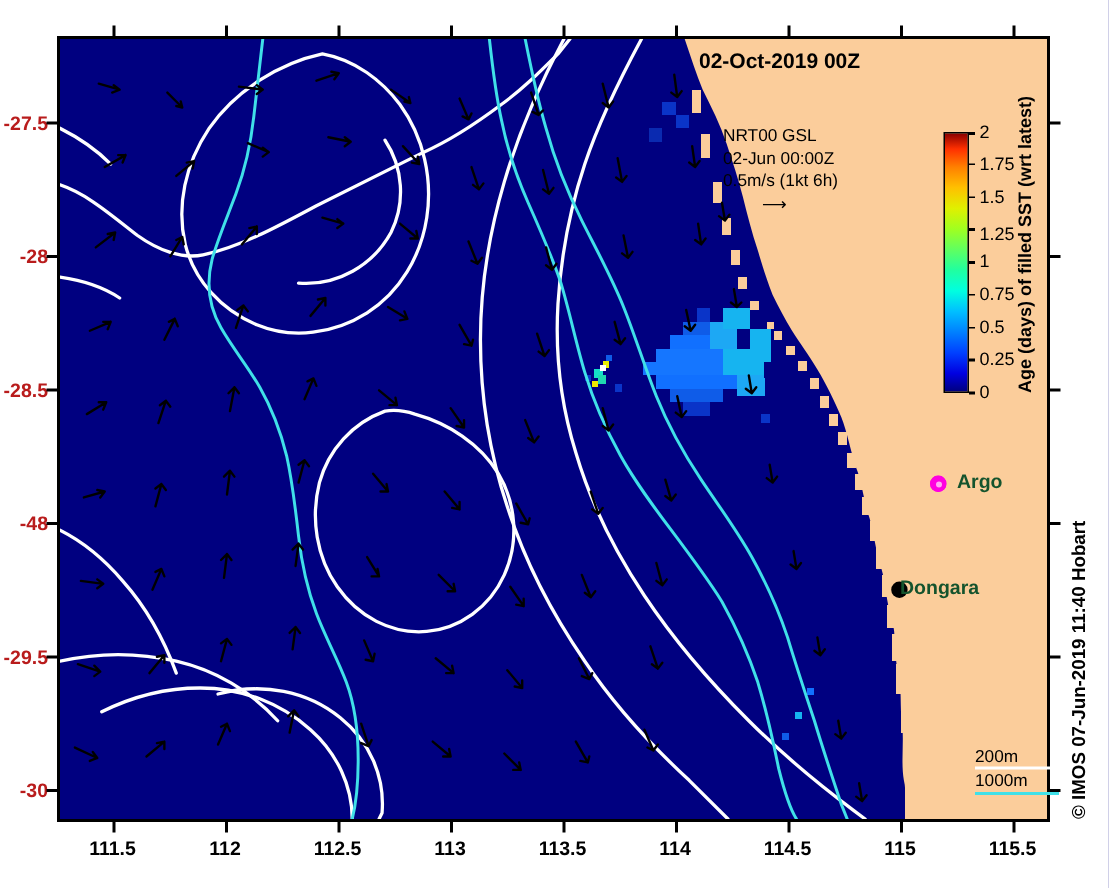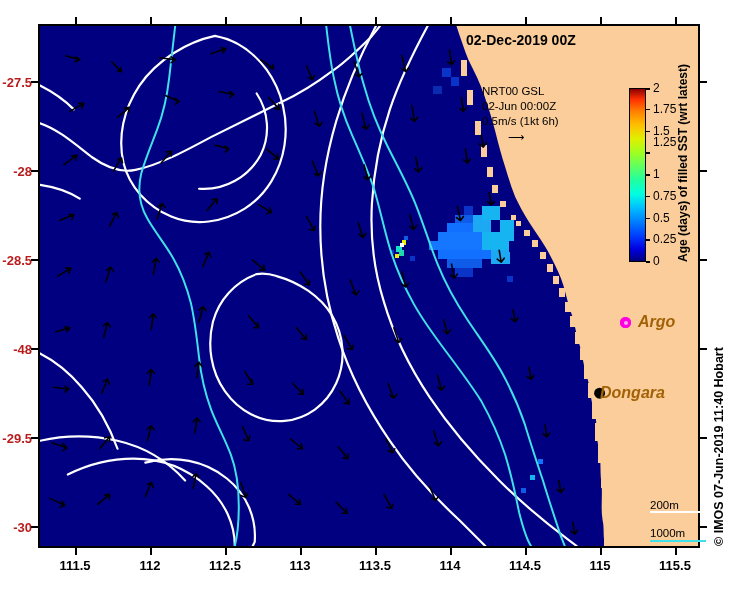--- a/index.html
+++ b/index.html
@@ -42,22 +42,22 @@
           #FFC000 79%, #FF8000 87%, #FF3000 94%, #8B0000 100%);}
   .cbtickmark{position:absolute;left:17px;width:4px;height:1.5px;background:#000;}
   .cbtlab{position:absolute;left:24px;transform:translateY(-50%);
           font-size:12px;color:#000;white-space:nowrap;}
   #cblabel{position:absolute;left:676px;top:88px;width:174px;
            transform-origin:0 0;transform:rotate(-90deg) translateX(-174px);
            font-size:12px;font-weight:bold;color:#000;text-align:center;
            white-space:nowrap;}
 
   
-  .ptlabel{position:absolute;font-size:16px;font-weight:bold;color:#a16207;
-           white-space:nowrap;font-style:italic;}
+  .ptlabel{position:absolute;font-size:13px;font-weight:bold;color:#14532d;
+           white-space:nowrap;}
   #argomark{position:absolute;left:620px;top:317px;width:11px;height:11px;
             border-radius:50%;background:#FF00E0;
             box-shadow:inset 0 0 0 2.5px #FF00E0;}
   #argomark::after{content:"";position:absolute;left:3.5px;top:3.5px;
             width:4px;height:4px;border-radius:50%;background:#FFA8F0;}
   #argolabel{left:638px;top:313px;}
   #dongaralabel{left:600px;top:384px;text-align:right;}
 
   
   #depthleg{position:absolute;left:650px;top:498px;font-size:11.5px;color:#000;}
@@ -335,21 +335,21 @@
             <path d="M 508,402 l 2,12 m 0,0 l 3,-4 m -3,4 l -4,-3"></path>
             <path d="M 522,458 l 2,12 m 0,0 l 3,-4 m -3,4 l -4,-3"></path>
             <path d="M 536,500 l 2,12 m 0,0 l 3,-4 m -3,4 l -4,-3"></path>
           </g>
         </g>
       </svg>
 
     </div>
   </div>
 
-  <div id="title">02-Dec-2019 00Z</div>
+  <div id="title">02-Oct-2019 00Z</div>
 
   <div id="curblock">
     <div>NRT00 GSL</div>
     <div>02-Jun 00:00Z</div>
     <div>0.5m/s (1kt 6h)</div>
     <div id="arrowline">⟶</div>
   </div>
 
   <div id="cbwrap">
     <div id="cbar"></div>
@@ -360,37 +360,37 @@
     <div class="cbtickmark" style="top:86px"></div>
     <div class="cbtickmark" style="top:64.25px"></div>
     <div class="cbtickmark" style="top:42.5px"></div>
     <div class="cbtickmark" style="top:20.75px"></div>
     <div class="cbtickmark" style="top:0px"></div>
     <div class="cbtlab" style="top:173px">0</div>
     <div class="cbtlab" style="top:151.25px">0.25</div>
     <div class="cbtlab" style="top:129.5px">0.5</div>
     <div class="cbtlab" style="top:107.75px">0.75</div>
     <div class="cbtlab" style="top:86px">1</div>
-    <div class="cbtlab" style="top:54px">1.25</div>
+    <div class="cbtlab" style="top:68px">1.25</div>
     <div class="cbtlab" style="top:42.5px">1.5</div>
     <div class="cbtlab" style="top:20.75px">1.75</div>
     <div class="cbtlab" style="top:0px">2</div>
   </div>
   <div id="cblabel">Age (days) of filled SST (wrt latest)</div>
 
   <div id="argomark"></div>
   <div class="ptlabel" id="argolabel">Argo</div>
   <div class="ptlabel" id="dongaralabel">Dongara</div>
 
   <div id="depthleg">
     <div class="dl">
       <span>200m</span>
       <span class="dlbar" style="top:13px;background:#FFFFFF"></span>
     </div>
-    <div class="dl" style="margin-top:14px">
+    <div class="dl" style="margin-top:2px">
       <span>1000m</span>
       <span class="dlbar" style="top:14px;background:#40E0E8"></span>
     </div>
   </div>
 
   <div id="copy">© IMOS 07-Jun-2019 11:40 Hobart</div>
 
   <div>
     <div class="ylab" style="top:82px;left:0px;width:32px;text-align:right">-27.5</div>
     <div class="ylab" style="top:171px;left:0px;width:32px;text-align:right">-28</div>

